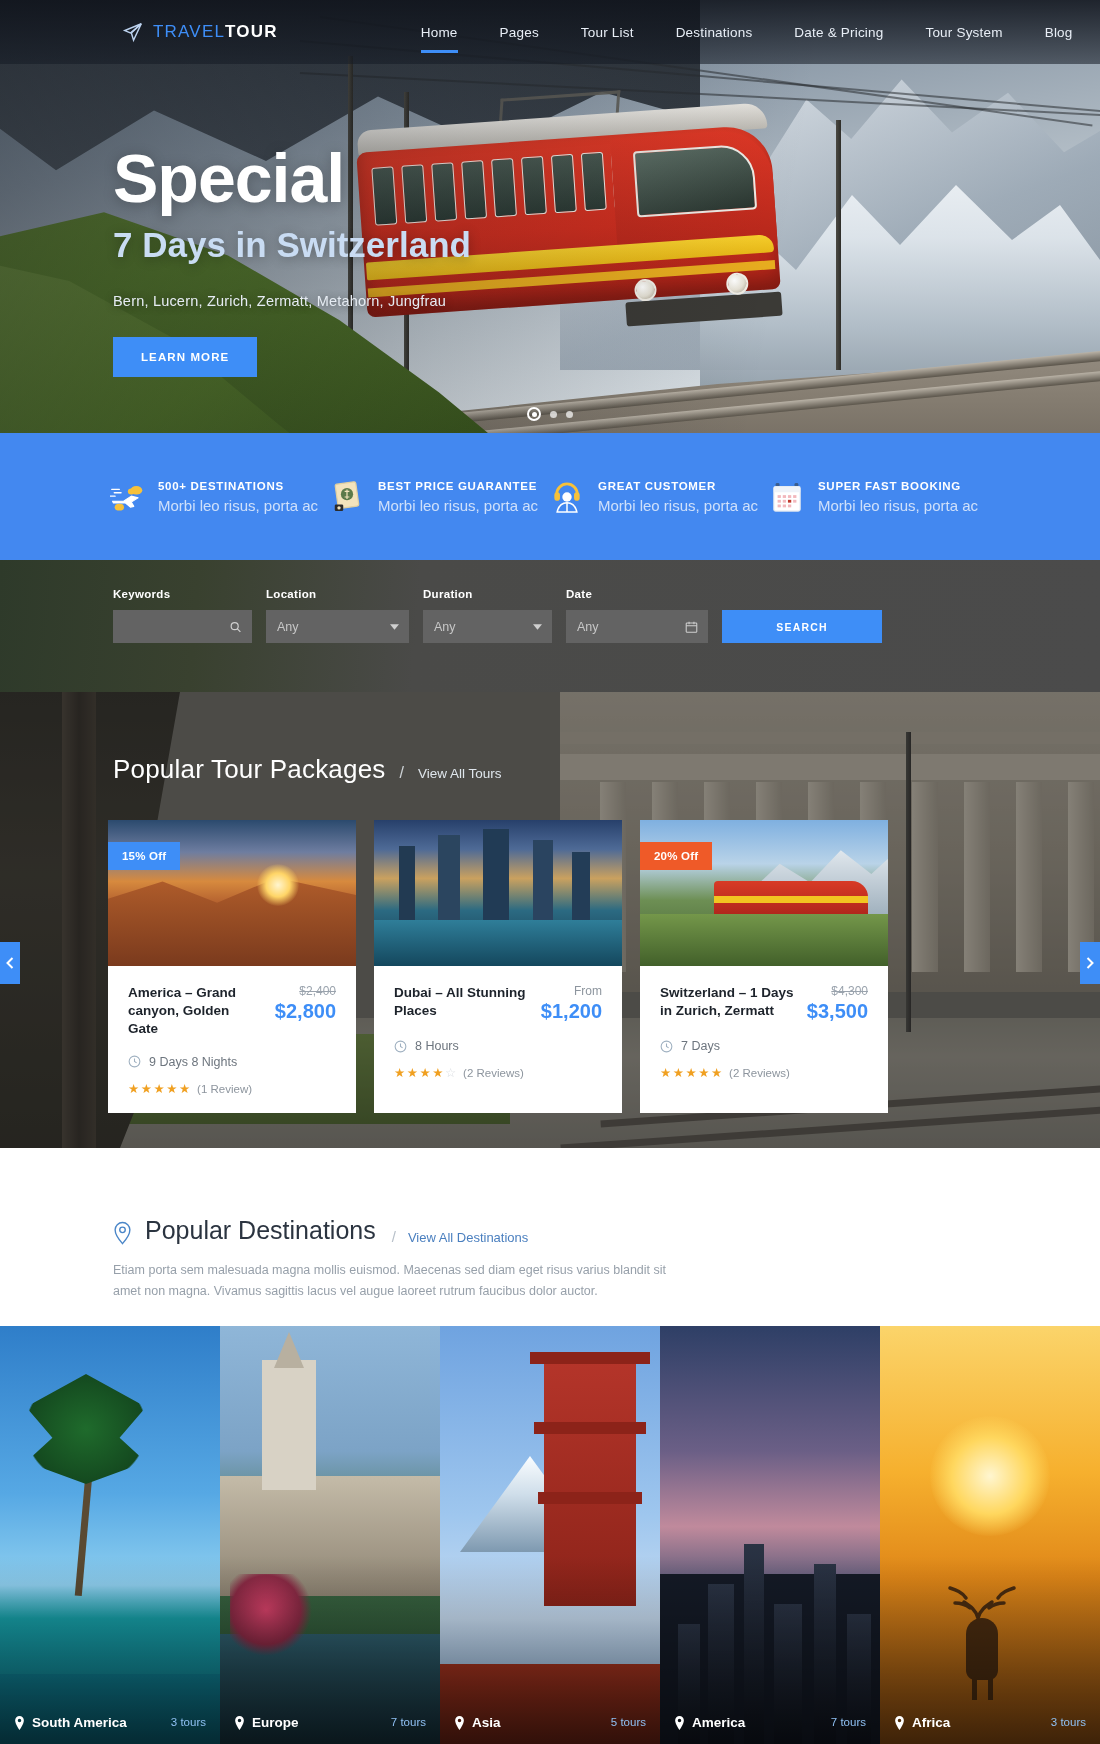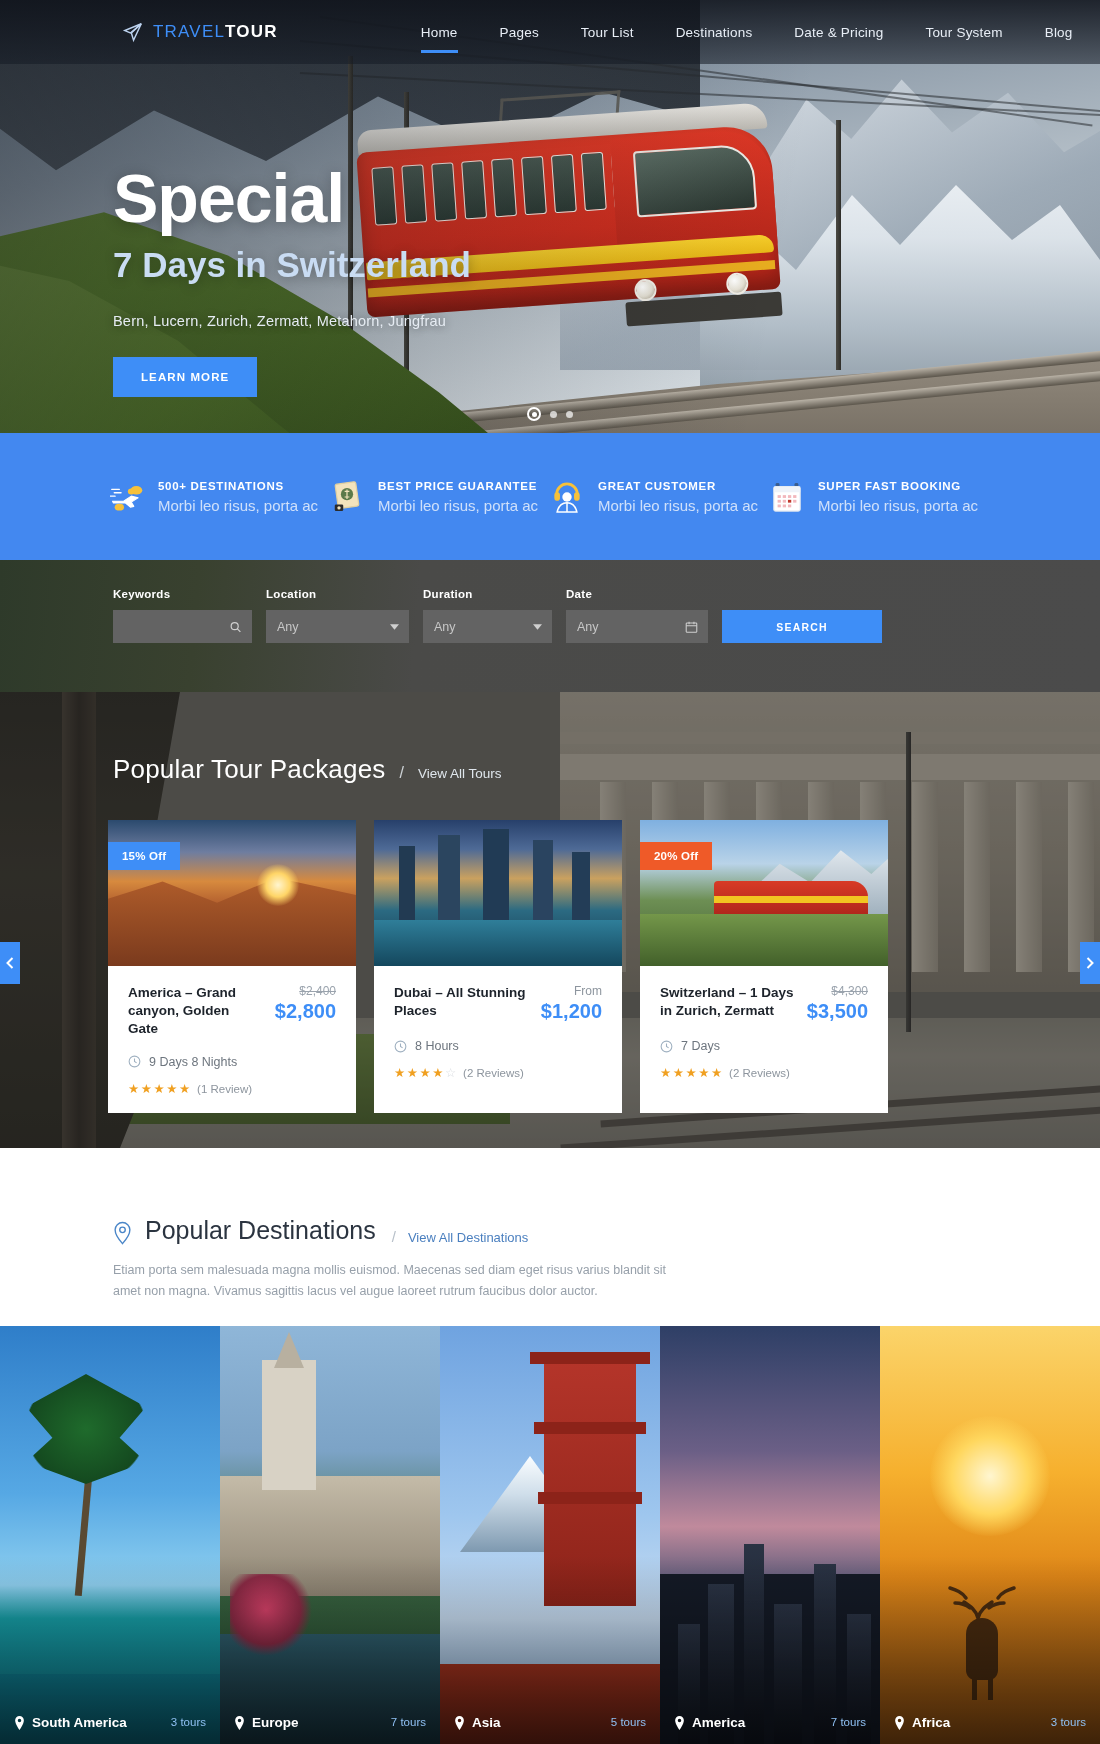--- a/index.html
+++ b/index.html
@@ -141,21 +141,21 @@
     border-top:3px solid #5f5e58; border-left:3px solid #5f5e58; border-right:3px solid #5f5e58;
     transform:skewX(-8deg); opacity:.9;
   }
   .wire { position:absolute; background:rgba(40,44,48,.55); height:1.5px; transform-origin:left center; }
   .pole { position:absolute; width:5px; background:linear-gradient(90deg,#4b4a44,#2e2d29); }
 
   .hero-overlay {
     position:absolute; inset:0;
     background:linear-gradient(100deg, rgba(10,14,20,.42) 0%, rgba(10,14,20,.15) 42%, rgba(10,14,20,0) 70%);
   }
-  .hero-content { position:absolute; left:113px; top:164px; width:620px; }
+  .hero-content { position:absolute; left:113px; top:144px; width:620px; }
   .hero-title {
     font-size:68px; line-height:1; color:#fff; font-weight:700; letter-spacing:-1px;
     text-shadow:0 2px 14px rgba(0,0,0,.28);
   }
   .hero-sub {
     margin-top:14px; font-size:35px; line-height:1.1; color:#c9dcf3; font-weight:700;
     text-shadow:0 2px 12px rgba(0,0,0,.3);
   }
   .hero-desc {
     margin-top:28px; font-size:14.5px; color:#e6ecf3; letter-spacing:.2px;

